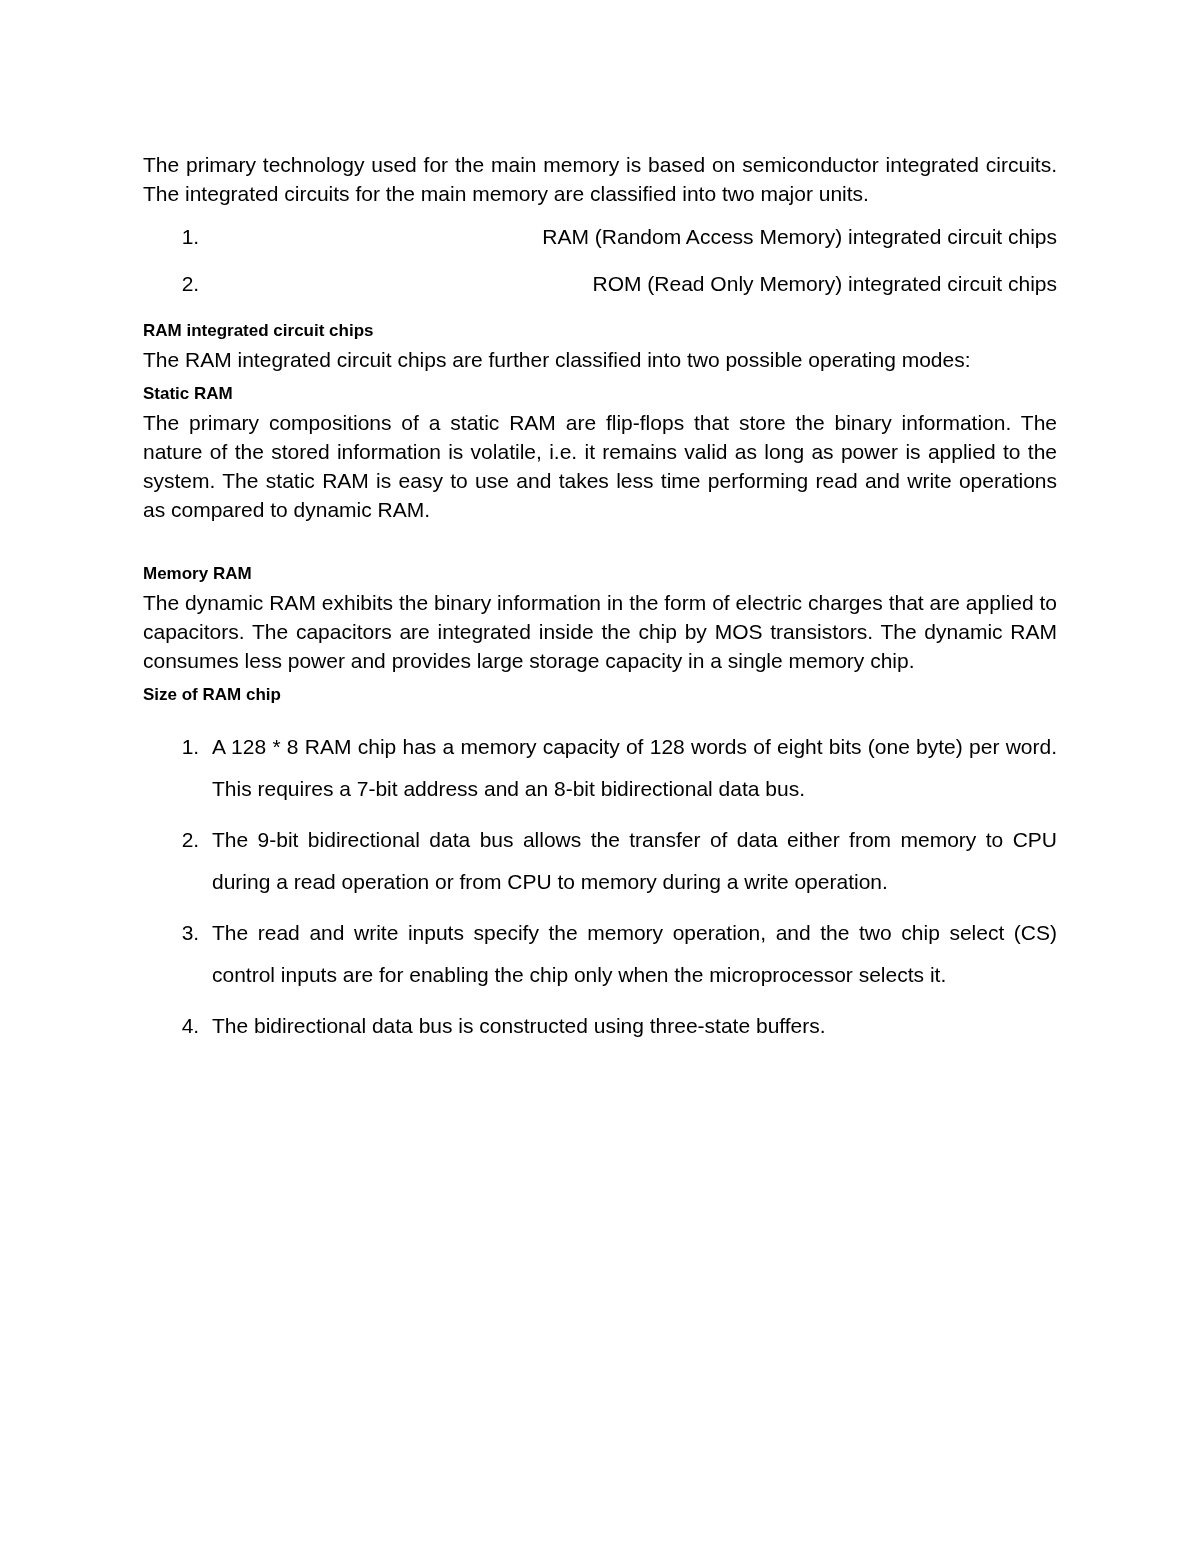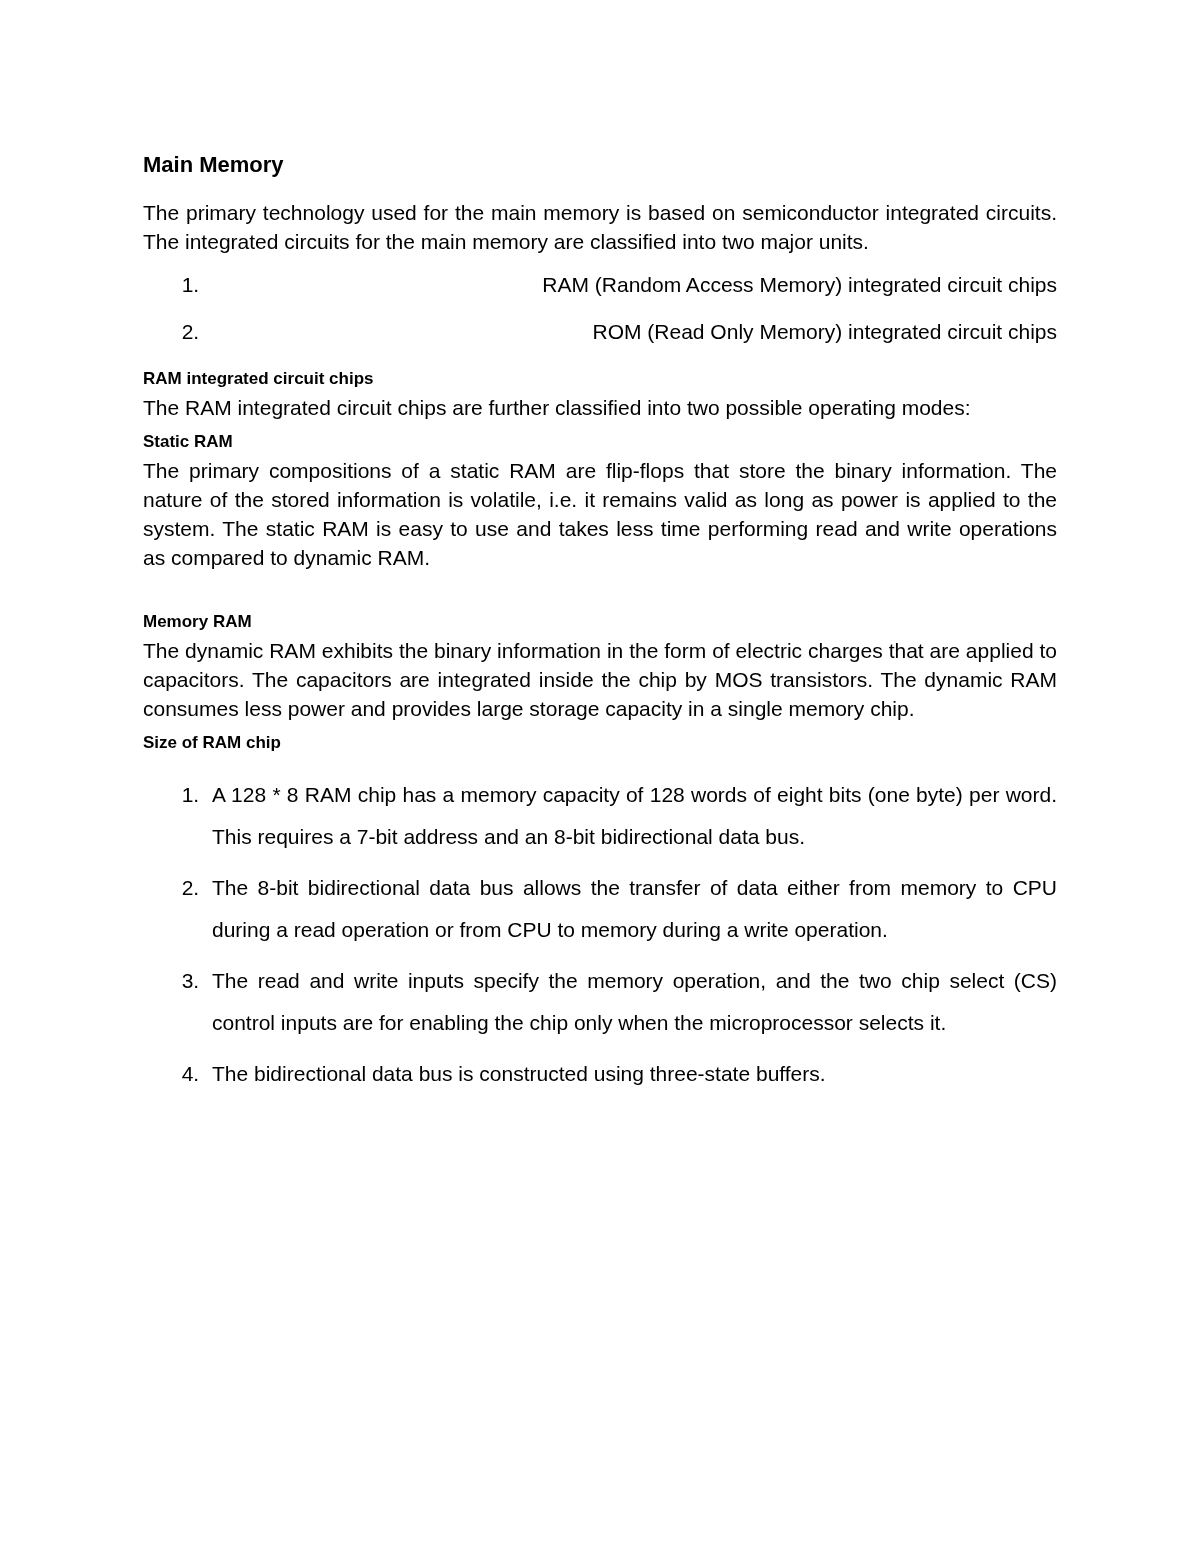--- a/index.html
+++ b/index.html
@@ -72,21 +72,20 @@
     line-height: 42px;
     margin-bottom: 9px;
     padding-left: 7px;
   }
 </style>
 </head>
 <body>
 
 <div class="page">
 
-  <h1 class="doc-title">Main Memory</h1>
 
   <p class="doc-para just">The primary technology used for the main memory is based on semiconductor integrated circuits. The integrated circuits for the main memory are classified into two major units.</p>
 
   <ol class="spaced-list">
     <li>RAM (Random Access Memory) integrated circuit chips</li>
     <li>ROM (Read Only Memory) integrated circuit chips</li>
   </ol>
 
   <h2 class="doc-heading">RAM integrated circuit chips</h2>
   <p class="doc-para">The RAM integrated circuit chips are further classified into two possible operating modes:</p>
@@ -97,18 +96,18 @@
 
   <div class="spacer-blank-line"></div>
 
   <h2 class="doc-heading">Memory RAM</h2>
   <p class="doc-para just">The dynamic RAM exhibits the binary information in the form of electric charges that are applied to capacitors. The capacitors are integrated inside the chip by MOS transistors. The dynamic RAM consumes less power and provides large storage capacity in a single memory chip.</p>
 
   <h2 class="doc-heading">Size of RAM chip</h2>
 
   <ol class="detail-list">
     <li>A 128 * 8 RAM chip has a memory capacity of 128 words of eight bits (one byte) per word. This requires a 7-bit address and an 8-bit bidirectional data bus.</li>
-    <li>The 8-bit bidirectional data bus allows the transfer of data either from memory to CPU during a read operation or from CPU to memory during a write operation.</li>
+    <li>The 9-bit bidirectional data bus allows the transfer of data either from memory to CPU during a read operation or from CPU to memory during a write operation.</li>
     <li>The read and write inputs specify the memory operation, and the two chip select (CS) control inputs are for enabling the chip only when the microprocessor selects it.</li>
     <li>The bidirectional data bus is constructed using three-state buffers.</li>
   </ol>
 
 </div>
 
 </body></html>

